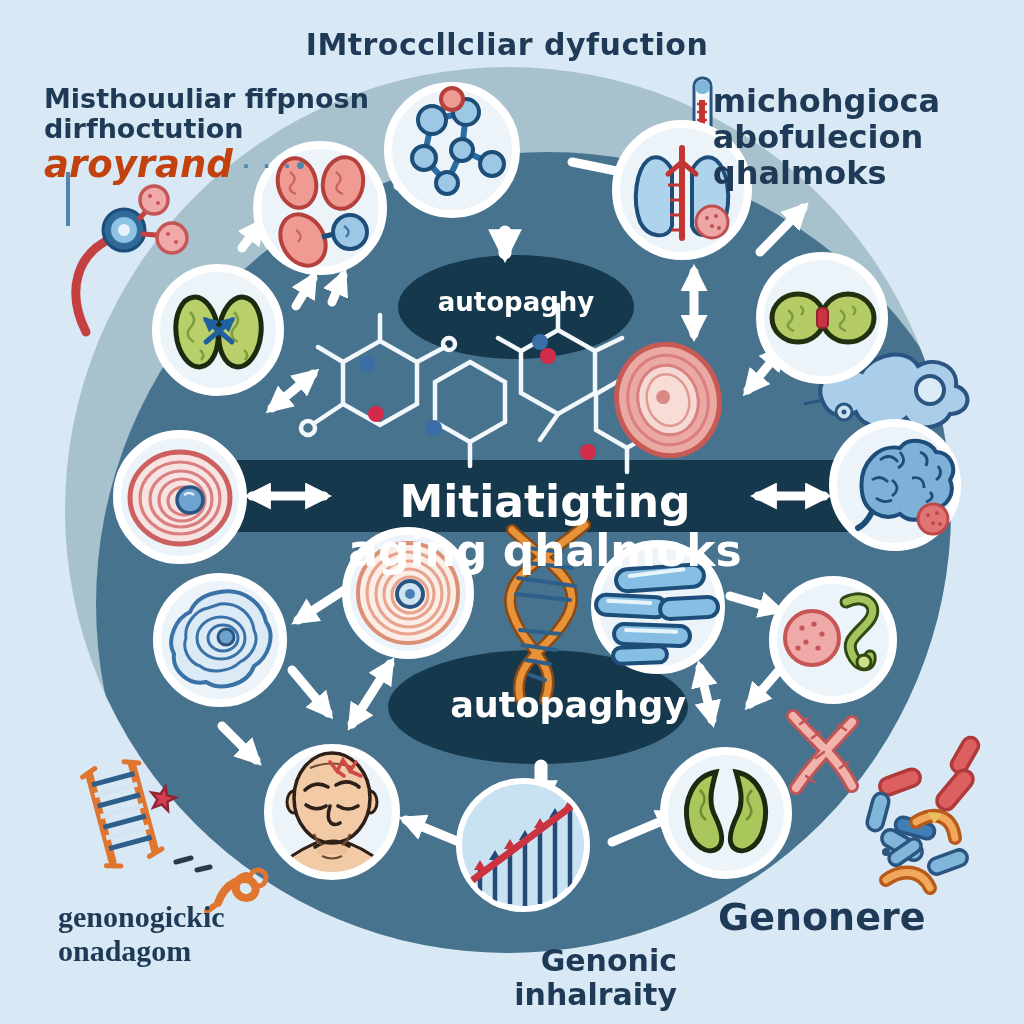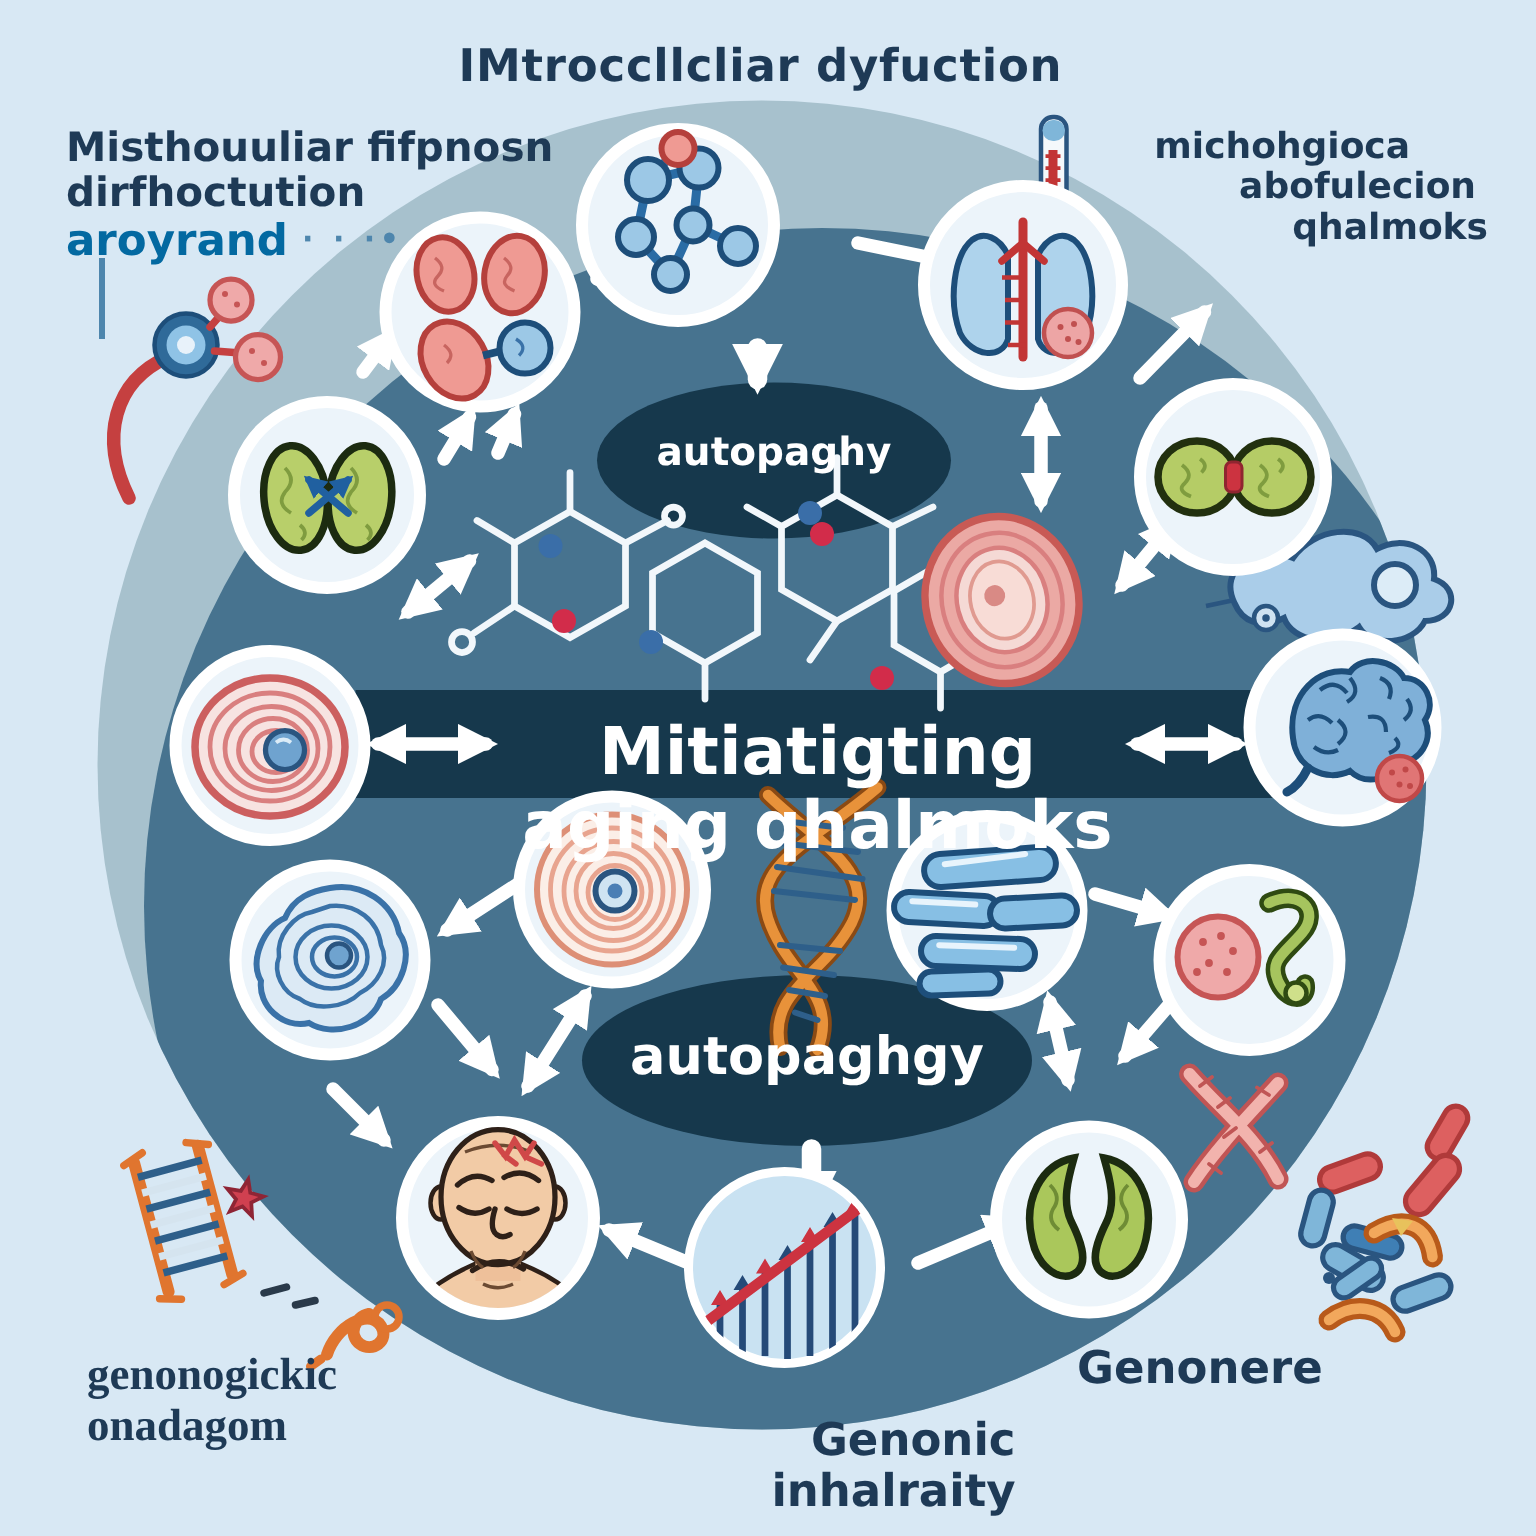--- a/index.html
+++ b/index.html
@@ -2,31 +2,31 @@
 <html><head>
 <meta charset="utf-8">
 <style>
   html,body{margin:0;padding:0;background:#d8e8f4;}
   .stage{position:relative;width:1024px;height:1024px;background:#d8e8f4;overflow:hidden;
          font-family:"DejaVu Sans",sans-serif;padding-left:18px;}
   svg{position:absolute;left:0;top:0;}
   .txt{position:absolute;color:#1e3a56;font-weight:bold;line-height:1.12;}
   .t-title{left:0;top:28px;width:1014px;text-align:center;font-size:30px;letter-spacing:.5px;}
   .t-topleft{left:44px;top:84px;font-size:27px;}
-  .t-aroyrand{color:#0369a1;font-size:29px;font-weight:bold;}
+  .t-aroyrand{color:#c2410c;font-size:37px;font-weight:bold;font-style:italic;}
   .t-dots{color:#4e86ad;font-size:20px;letter-spacing:3px;vertical-align:4px;}
   .cursor{position:absolute;left:66px;top:172px;width:4px;height:54px;background:#4e86ad;}
-  .t-topright{right:50px;top:84px;font-size:24px;text-align:right;}
+  .t-topright{right:50px;top:84px;font-size:32px;}
   .tr1{margin-right:52px;} .tr2{margin-right:8px;}
   .t-oval1{left:398px;top:288px;width:236px;text-align:center;color:#fff;font-size:26px;}
   .t-band{left:330px;top:477px;width:430px;text-align:center;color:#fff;font-size:44px;}
-  .t-oval2{left:390px;top:686px;width:296px;text-align:center;color:#fff;font-size:35px;}
+  .t-oval2{left:390px;top:686px;width:296px;text-align:right;color:#fff;font-size:35px;}
   .t-bottomleft{left:58px;top:900px;width:262px;font-size:30px;font-family:Liberation Serif, serif;}
   .t-bottomcenter{left:377px;top:944px;width:300px;text-align:right;font-size:30px;}
-  .t-bottomright{left:718px;top:896px;font-size:30px;}
+  .t-bottomright{left:718px;top:896px;font-size:38px;}
 </style>
 </head>
 <body>
 
 <div class="stage">
 
 <svg width="1024" height="1024" viewBox="0 0 1024 1024">
   <defs>
     <marker id="aw" viewBox="0 0 10 10" refX="7" refY="5" markerWidth="3" markerHeight="3" orient="auto-start-reverse">
       <path d="M0,0 L10,5 L0,10 z" fill="#ffffff"></path>

